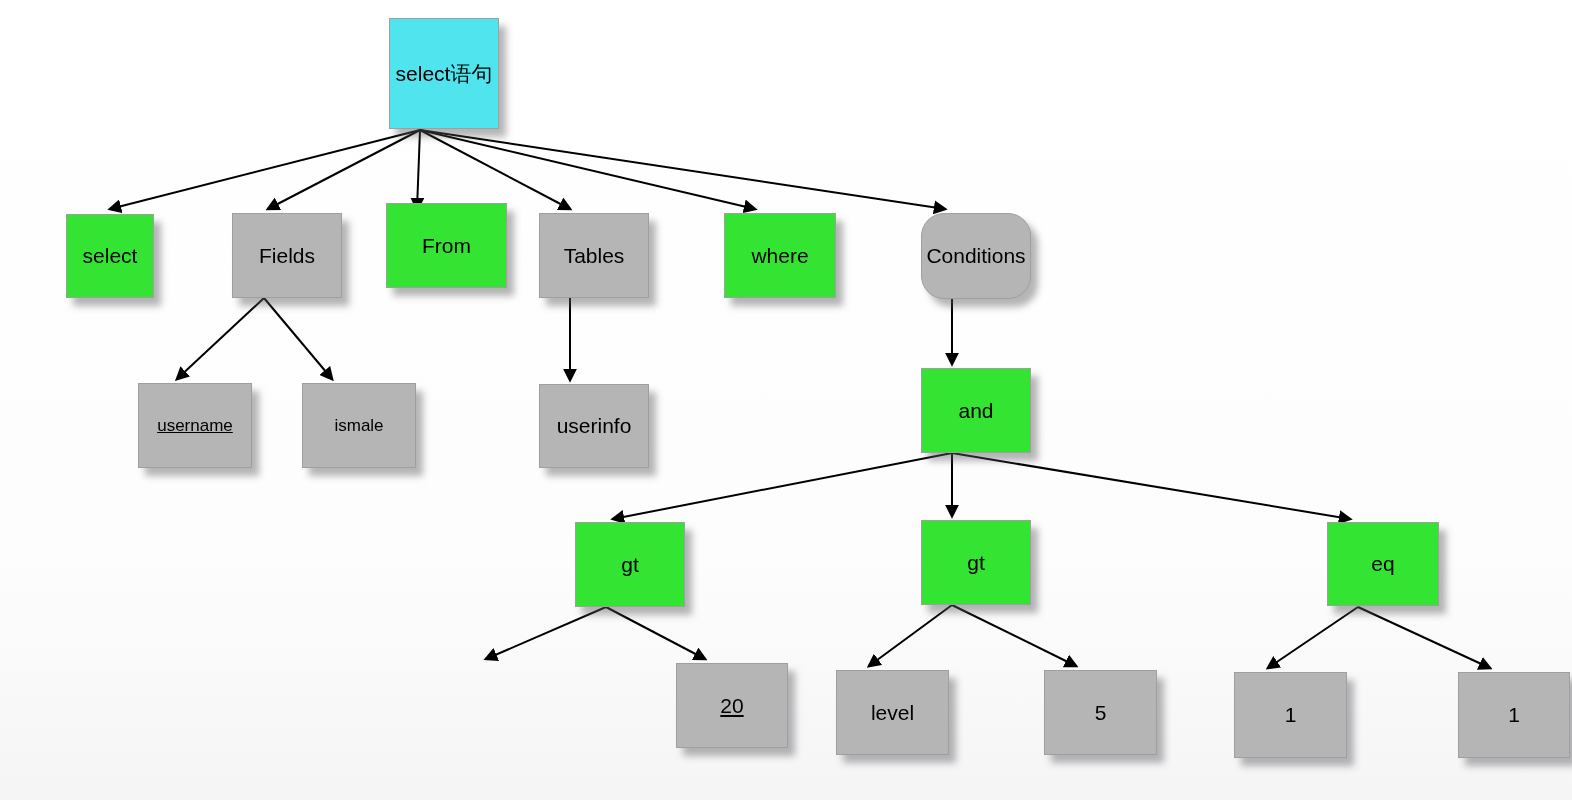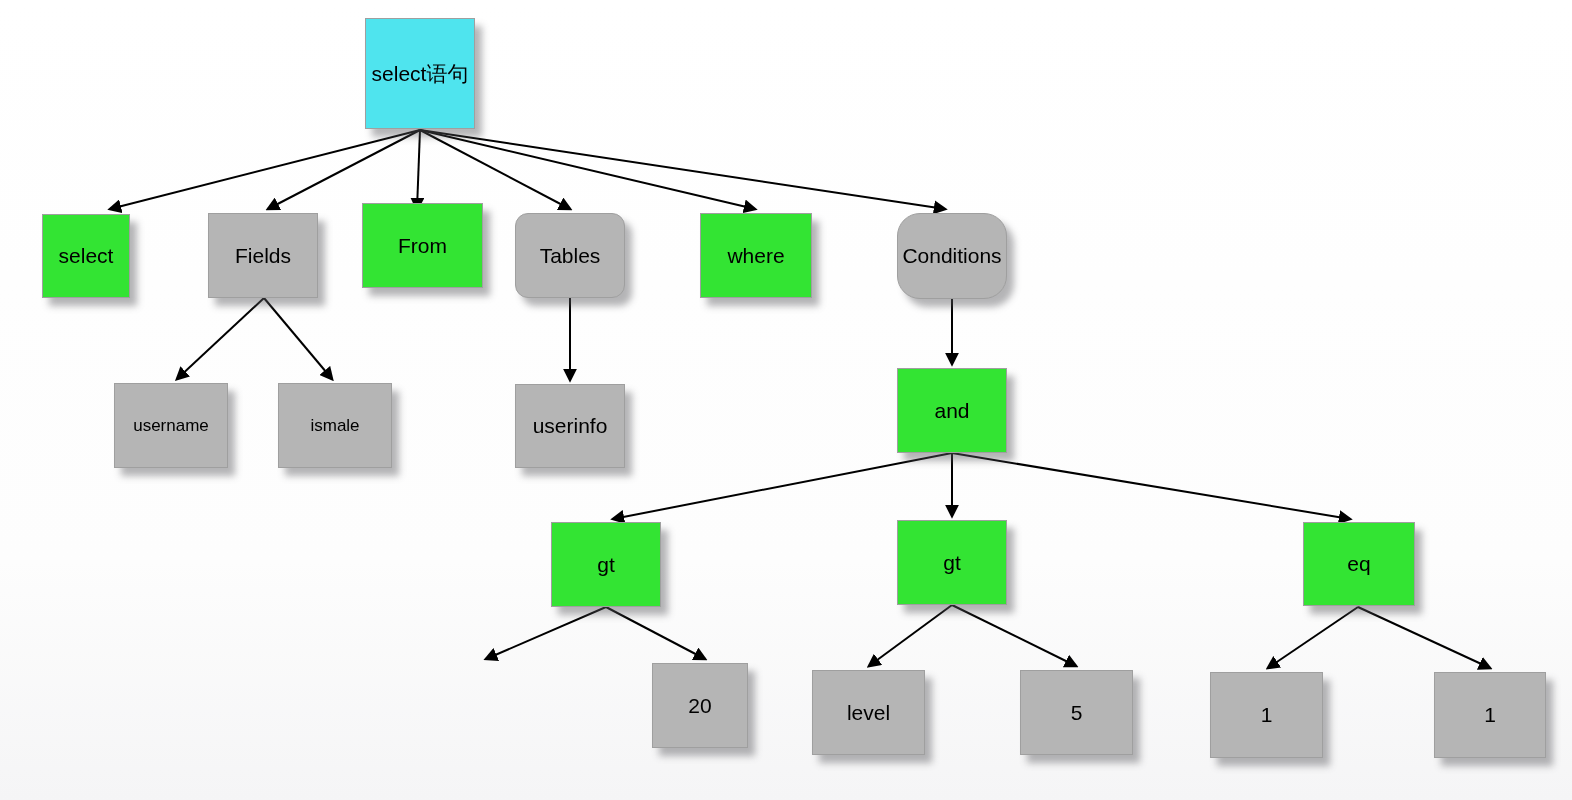--- a/index.html
+++ b/index.html
@@ -22,20 +22,21 @@
     display: flex;
     align-items: center;
     justify-content: center;
     text-align: right;
     color: #000;
     font-size: 21px;
     border: 1px solid #9f9f9f;
     box-shadow: 7px 8px 7px rgba(90, 90, 95, 0.45);
     box-sizing: border-box;
     white-space: nowrap;
+    margin-left: 24px;
   }
   .node.small { font-size: 17px; }
 </style>
 </head>
 <body>
 
 <div class="canvas">
 
   <svg class="edges" xmlns="http://www.w3.org/2000/svg">
     <defs>
@@ -70,32 +71,32 @@
 
     <line x1="1358" y1="607" x2="1268" y2="668" stroke="#000" stroke-width="2" marker-end="url(#arrow)"></line>
     <line x1="1358" y1="607" x2="1490" y2="668" stroke="#000" stroke-width="2" marker-end="url(#arrow)"></line>
   </svg>
 
   <div class="node" style="left: 365px; top: 18px; width: 110px; height: 111px; background: rgb(79, 228, 238);">select语句</div>
 
   <div class="node" style="left: 42px; top: 214px; width: 88px; height: 84px; background: rgb(51, 228, 51);">select</div>
   <div class="node" style="left: 208px; top: 213px; width: 110px; height: 85px; background: rgb(181, 181, 181);">Fields</div>
   <div class="node" style="left: 362px; top: 203px; width: 121px; height: 85px; background: rgb(51, 228, 51);">From</div>
-  <div class="node" style="left: 515px; top: 213px; width: 110px; height: 85px; background: rgb(181, 181, 181); border-radius: 13px;">Tables</div>
+  <div class="node" style="left: 515px; top: 213px; width: 110px; height: 85px; background: rgb(181, 181, 181);">Tables</div>
   <div class="node" style="left: 700px; top: 213px; width: 112px; height: 85px; background: rgb(51, 228, 51);">where</div>
   <div class="node" style="left: 897px; top: 213px; width: 110px; height: 86px; background: rgb(181, 181, 181); border-radius: 23px;">Conditions</div>
 
-  <div class="node small" style="left: 114px; top: 383px; width: 114px; height: 85px; background: rgb(181, 181, 181);">username</div>
+  <div class="node small" style="left: 114px; top: 383px; width: 114px; height: 85px; background: rgb(181, 181, 181); text-decoration: underline;">username</div>
   <div class="node small" style="left: 278px; top: 383px; width: 114px; height: 85px; background: rgb(181, 181, 181);">ismale</div>
   <div class="node" style="left: 515px; top: 384px; width: 110px; height: 84px; background: rgb(181, 181, 181);">userinfo</div>
   <div class="node" style="left: 897px; top: 368px; width: 110px; height: 85px; background: rgb(51, 228, 51);">and</div>
 
   <div class="node" style="left: 551px; top: 522px; width: 110px; height: 85px; background: rgb(51, 228, 51);">gt</div>
   <div class="node" style="left: 897px; top: 520px; width: 110px; height: 85px; background: rgb(51, 228, 51);">gt</div>
   <div class="node" style="left: 1303px; top: 522px; width: 112px; height: 84px; background: rgb(51, 228, 51);">eq</div>
 
-  <div class="node" style="left: 652px; top: 663px; width: 96px; height: 85px; background: rgb(181, 181, 181);">20</div>
+  <div class="node" style="left: 652px; top: 663px; width: 112px; height: 85px; background: rgb(181, 181, 181); text-decoration: underline;">20</div>
   <div class="node" style="left: 812px; top: 670px; width: 113px; height: 85px; background: rgb(181, 181, 181);">level</div>
   <div class="node" style="left: 1020px; top: 670px; width: 113px; height: 85px; background: rgb(181, 181, 181);">5</div>
   <div class="node" style="left: 1210px; top: 672px; width: 113px; height: 86px; background: rgb(181, 181, 181);">1</div>
   <div class="node" style="left: 1434px; top: 672px; width: 112px; height: 86px; background: rgb(181, 181, 181);">1</div>
 
 </div>
 
 </body></html>

